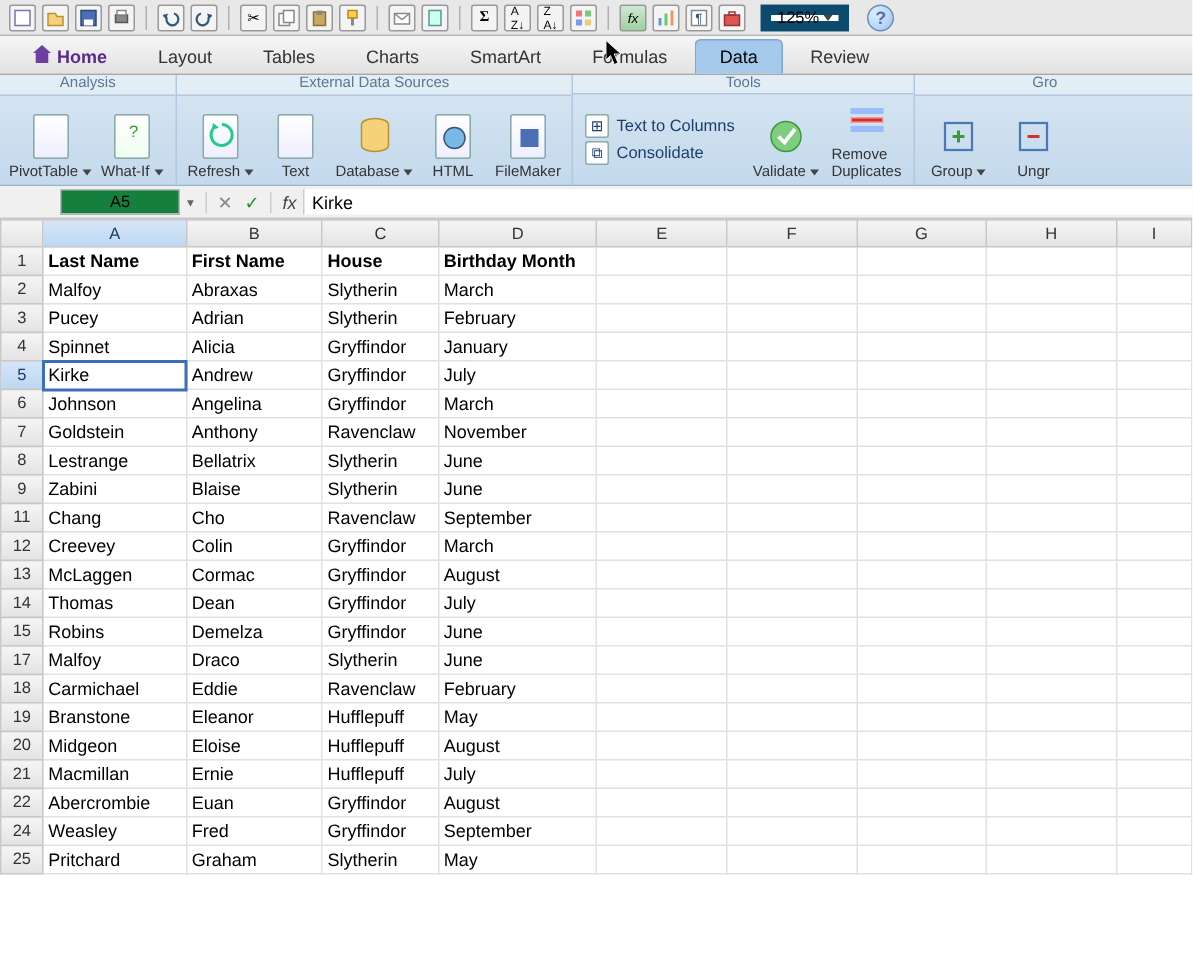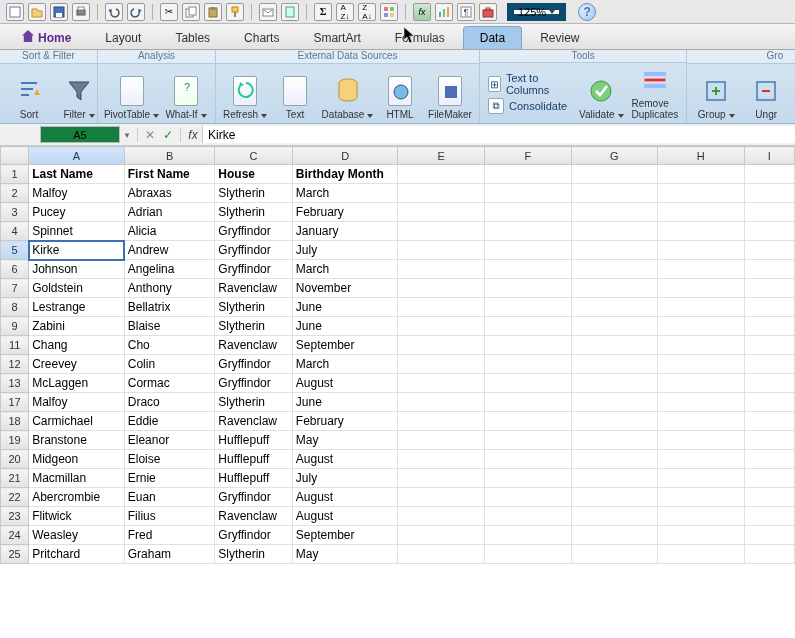--- a/index.html
+++ b/index.html
@@ -173,42 +173,20 @@
   <div class="tab">Formulas</div>
   <div class="tab active">Data</div>
   <div class="tab">Review</div>
 </div>
 
 <svg class="mouse-pointer" viewBox="0 0 12 18">
     <path d="M0 0 L0 13 L3 10 L5.5 16 L8 15 L5.5 9 L10 9 Z" fill="#000" stroke="#fff" stroke-width="0.6"></path>
   </svg>
 
 <div class="ribbon">
-  <div class="rgroup" style="width:98px;">
-    <div class="gtitle">Sort &amp; Filter</div>
-    <div class="gbody">
-      <div class="ritem">
-          <span class="ricon">
-            <svg width="28" height="28">
-              <path d="M6 6h16M6 12h12M6 18h8" stroke="#4a79b5" stroke-width="2"></path>
-              <path d="M22 12l-3 6h6z" fill="#f2a33c"></path>
-            </svg>
-          </span>
-          <span class="rlabel">Sort</span>
-        </div>
-      <div class="ritem">
-          <span class="ricon">
-            <svg width="28" height="28">
-              <path d="M4 5h20l-8 10v8l-4-3v-5z" fill="#6b7a8f" stroke="#3b4a5f"></path>
-            </svg>
-          </span>
-          <span class="rlabel"><span>Filter</span><span class="caret"></span></span>
-        </div>
-    </div>
-  </div>
   <div class="rgroup" style="width:118px;">
     <div class="gtitle">Analysis</div>
     <div class="gbody">
       <div class="ritem">
           <span class="ricon">
             <span class="sheet"></span>
           </span>
           <span class="rlabel"><span>PivotTable</span><span class="caret"></span></span>
         </div>
       <div class="ritem">
@@ -306,21 +284,21 @@
                 <line x1="4" y1="14" x2="24" y2="14" stroke="#c33" stroke-width="2"></line>
               </svg>
             </span>
             <span class="rlabel" style="white-space:pre;">Remove
 Duplicates</span>
           </div>
       </div>
     </div>
   </div>
   <div class="rgroup" style="flex:1;border-right:none;">
-    <div class="gtitle" style="text-align:right;padding-right:12px;">Gro</div>
+    <div class="gtitle" style="text-align:center;padding-right:12px;">Gro</div>
     <div class="gbody">
       <div class="ritem">
           <span class="ricon">
             <svg width="28" height="28">
               <rect x="5" y="5" width="18" height="18" fill="none" stroke="#4a79b5" stroke-width="1.5"></rect>
               <path d="M10 14h8M14 10v8" stroke="#3a9a3a" stroke-width="2"></path>
             </svg>
           </span>
           <span class="rlabel"><span>Group</span><span class="caret"></span></span>
         </div>
@@ -517,20 +495,44 @@
           <td class="cell">Cormac</td>
           <td class="cell">Gryffindor</td>
           <td class="cell">August</td>
           <td class="cell"></td>
           <td class="cell"></td>
           <td class="cell"></td>
           <td class="cell"></td>
           <td class="cell"></td>
         </tr>
         <tr>
+          <th class="rowhead">14</th>
+          <td class="cell">Thomas</td>
+          <td class="cell">Dean</td>
+          <td class="cell">Gryffindor</td>
+          <td class="cell">July</td>
+          <td class="cell"></td>
+          <td class="cell"></td>
+          <td class="cell"></td>
+          <td class="cell"></td>
+          <td class="cell"></td>
+        </tr>
+        <tr>
+          <th class="rowhead">15</th>
+          <td class="cell">Robins</td>
+          <td class="cell">Demelza</td>
+          <td class="cell">Gryffindor</td>
+          <td class="cell">June</td>
+          <td class="cell"></td>
+          <td class="cell"></td>
+          <td class="cell"></td>
+          <td class="cell"></td>
+          <td class="cell"></td>
+        </tr>
+        <tr>
           <th class="rowhead">17</th>
           <td class="cell">Malfoy</td>
           <td class="cell">Draco</td>
           <td class="cell">Slytherin</td>
           <td class="cell">June</td>
           <td class="cell"></td>
           <td class="cell"></td>
           <td class="cell"></td>
           <td class="cell"></td>
           <td class="cell"></td>
@@ -589,32 +591,20 @@
           <td class="cell">Euan</td>
           <td class="cell">Gryffindor</td>
           <td class="cell">August</td>
           <td class="cell"></td>
           <td class="cell"></td>
           <td class="cell"></td>
           <td class="cell"></td>
           <td class="cell"></td>
         </tr>
         <tr>
-          <th class="rowhead">23</th>
-          <td class="cell">Flitwick</td>
-          <td class="cell">Filius</td>
-          <td class="cell">Ravenclaw</td>
-          <td class="cell">August</td>
-          <td class="cell"></td>
-          <td class="cell"></td>
-          <td class="cell"></td>
-          <td class="cell"></td>
-          <td class="cell"></td>
-        </tr>
-        <tr>
           <th class="rowhead">24</th>
           <td class="cell">Weasley</td>
           <td class="cell">Fred</td>
           <td class="cell">Gryffindor</td>
           <td class="cell">September</td>
           <td class="cell"></td>
           <td class="cell"></td>
           <td class="cell"></td>
           <td class="cell"></td>
           <td class="cell"></td>

